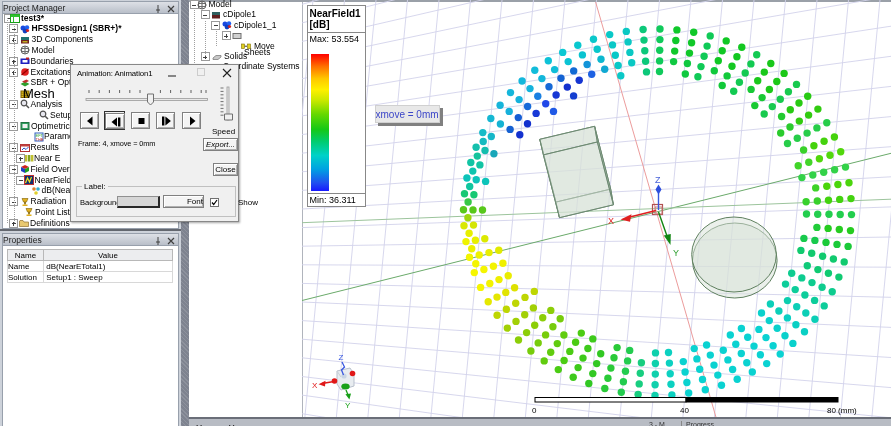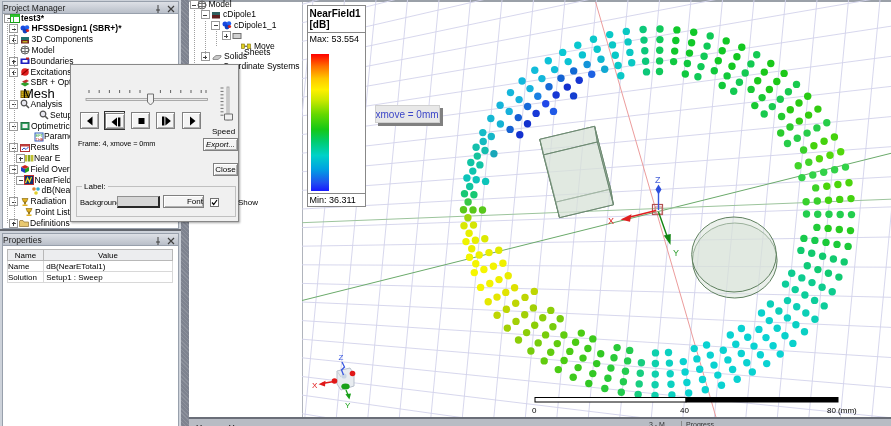--- a/index.html
+++ b/index.html
@@ -768,20 +768,30 @@
 
 <div class="abs" style="left:374.5px;top:104.5px;width:65px;height:18.5px;background:#e8e8e8;border:1px solid #d0d0d0;box-shadow:3px 3px 0 #808080;color:#3c46c8;font-size:10px;line-height:18px;text-align:center;white-space:nowrap;">xmove = 0mm</div>
 
 <div class="abs" style="left:189px;top:417px;width:702px;height:9px;background:#b8bcc4;border-top:2px solid #6a6e78;font-size:7px;color:#333;">
   <span style="position:absolute;left:7px;top:4px;font-size:7.5px;color:#222;">Message Manager</span>
   <span style="position:absolute;left:460px;top:2px;">3 - M</span>
   <span style="position:absolute;left:492px;top:2px;border-left:1px solid #888;padding-left:4px;">Progress</span>
 </div>
 
 <div class="abs" style="left:70px;top:63.5px;width:169px;height:158px;background:#f0f0f0;border:1px solid #888;box-shadow:1px 1px 2px rgba(0,0,0,0.35);">
+  <div style="position:relative;height:18px;">
+    <span style="position:absolute;left:6px;top:4px;font-size:7.8px;letter-spacing:-0.1px;">Animation: Animation1</span>
+    <svg width="10" height="10" style="position:absolute;left:96px;top:4px;display:block;">
+        <path d="M1 7 H9" stroke="#303030" stroke-width="1.1"></path>
+      </svg>
+    <span style="position:absolute;left:126px;top:3.5px;width:8px;height:8px;border:1px solid #cccccc;"></span>
+    <svg width="10" height="10" style="position:absolute;left:151px;top:3.5px;display:block;">
+        <path d="M1 1 L9 9 M9 1 L1 9" stroke="#202020" stroke-width="1.1"></path>
+      </svg>
+  </div>
 
   <svg width="169" height="140" style="position:absolute;left:0;top:18px;">
     <g stroke="#606060">
 
       <line x1="18" y1="7" x2="18" y2="10"></line>
         <line x1="28.2" y1="7" x2="28.2" y2="10"></line>
         <line x1="38.4" y1="7" x2="38.4" y2="10"></line>
         <line x1="48.6" y1="7" x2="48.6" y2="10"></line>
         <line x1="58.8" y1="7" x2="58.8" y2="10"></line>
         <line x1="69" y1="7" x2="69" y2="10"></line>

